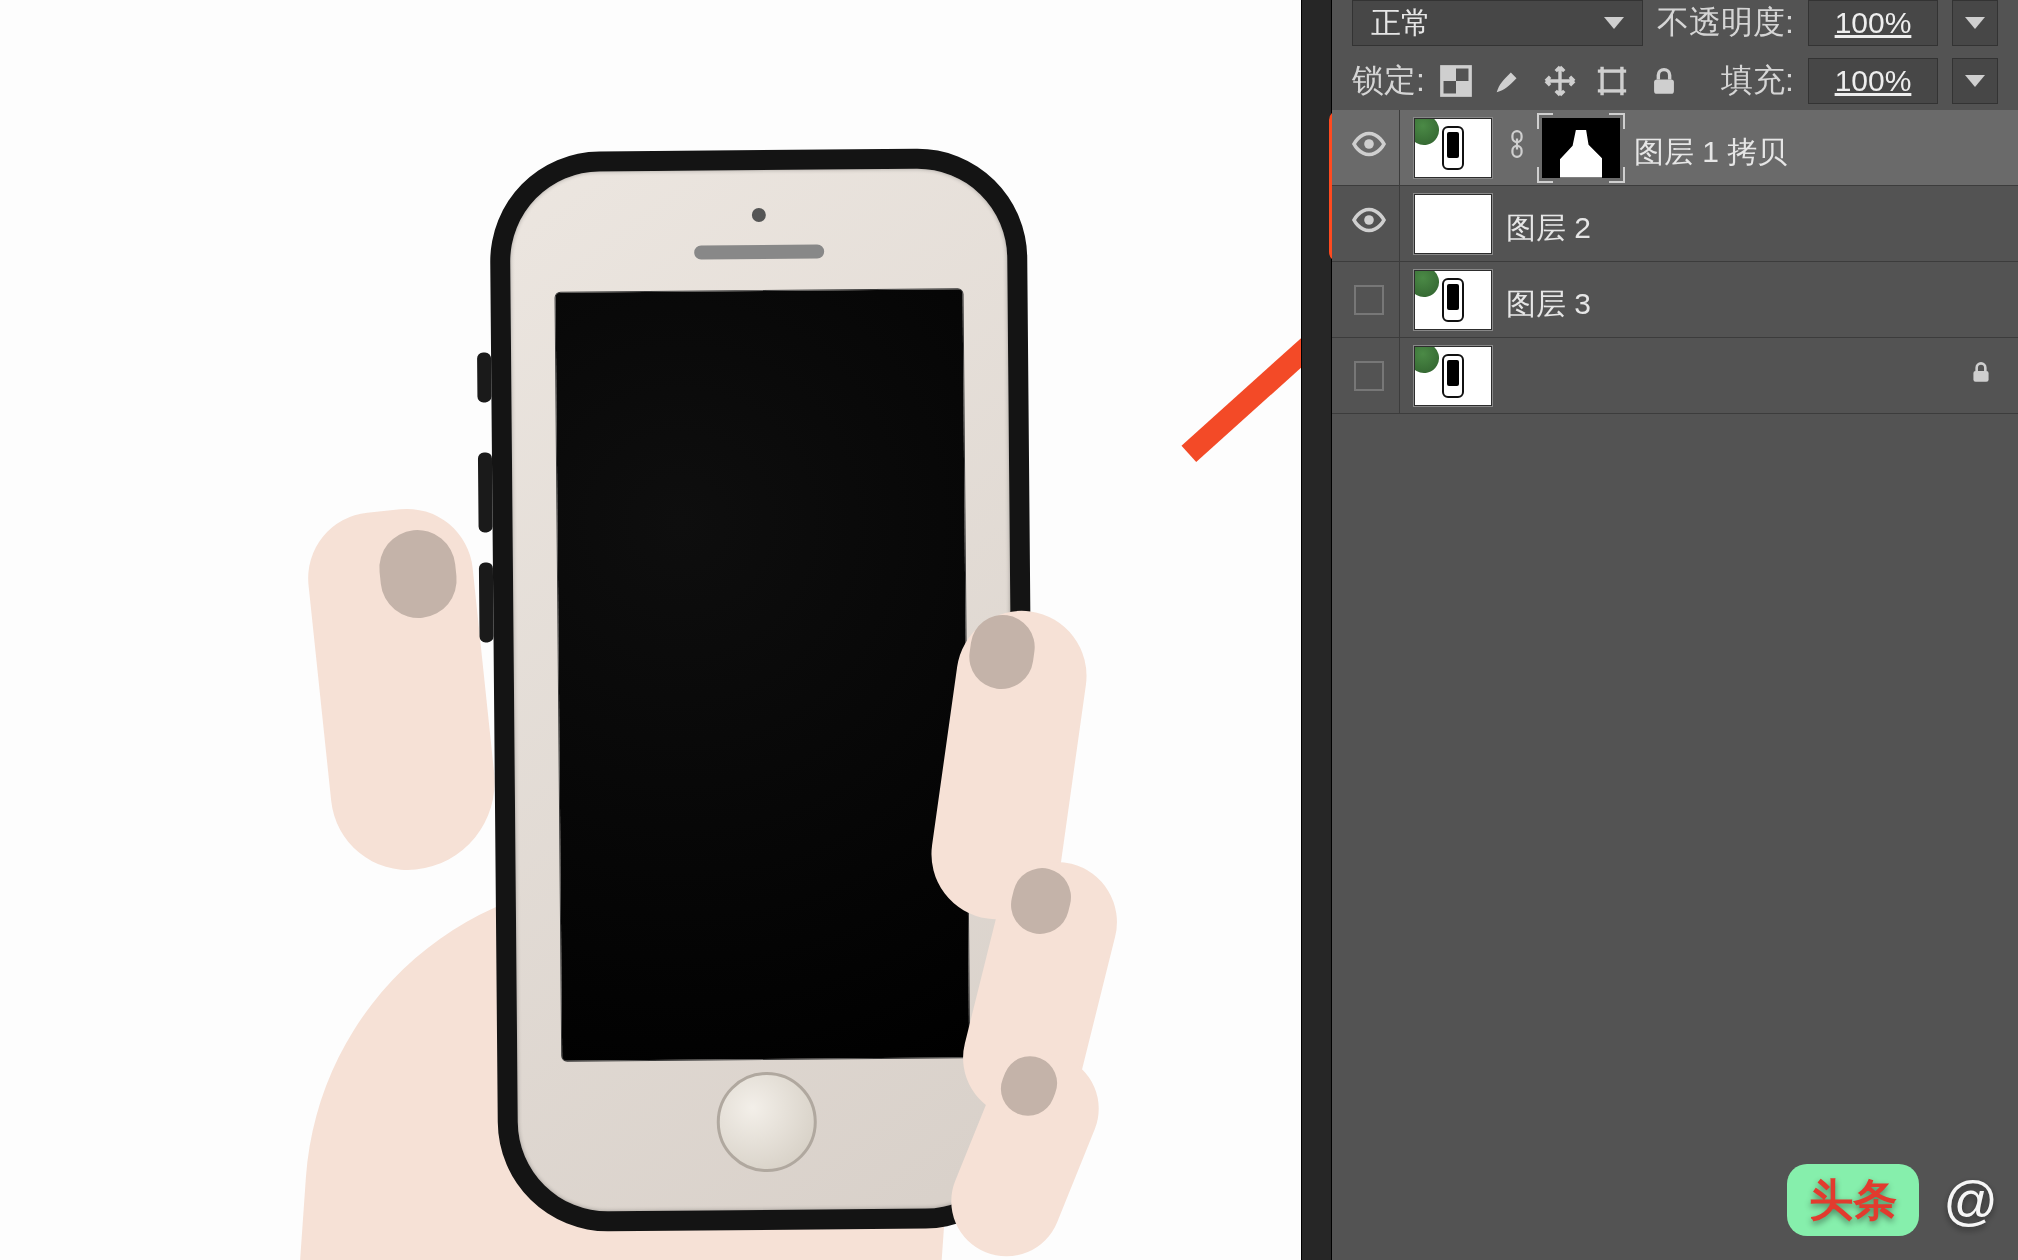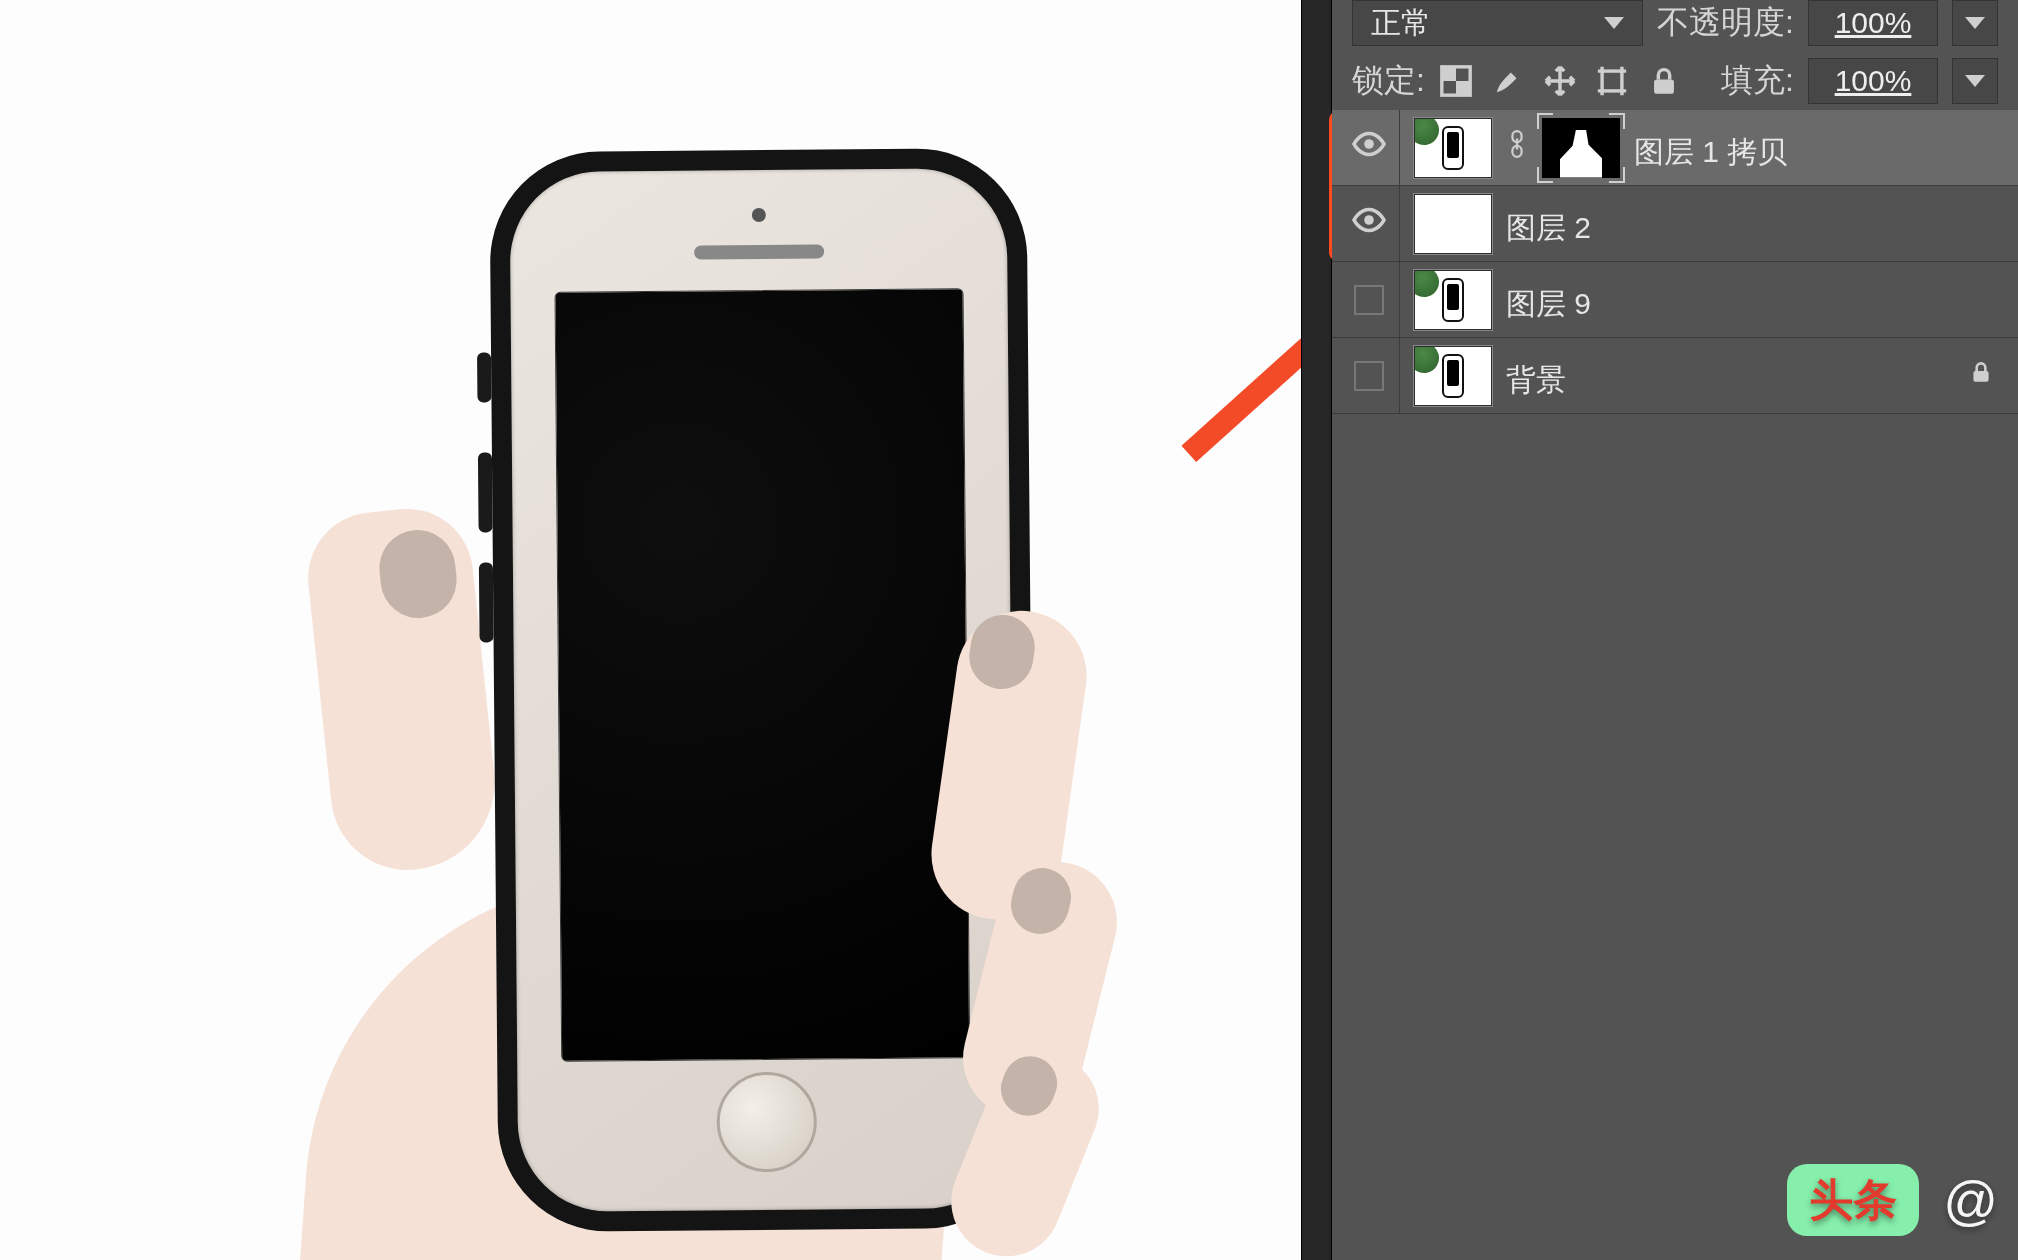--- a/index.html
+++ b/index.html
@@ -433,32 +433,31 @@
     </div>
 
     <div class="layer">
       <div class="vis-col">
         <span class="vis-box"></span>
       </div>
       <div class="thumb">
         <div class="leaf"></div>
           <div class="mini-phone"></div>
       </div>
-      <span class="layer-name">图层 9</span>
+      <span class="layer-name">图层 3</span>
     </div>
 
     <div class="layer">
       <div class="vis-col">
         <span class="vis-box"></span>
       </div>
       <div class="thumb">
         <div class="leaf"></div>
           <div class="mini-phone"></div>
       </div>
-      <span class="layer-name">背景</span>
       <span class="lock-glyph">
         <svg width="26" height="26" viewBox="0 0 24 24">
             <rect x="5" y="11" width="14" height="10" rx="2" class="ico-fill"></rect>
             <path d="M8 11V8a4 4 0 0 1 8 0v3" class="ico-stroke"></path>
           </svg>
       </span>
     </div>
   </div>
 
   <div class="watermark">

